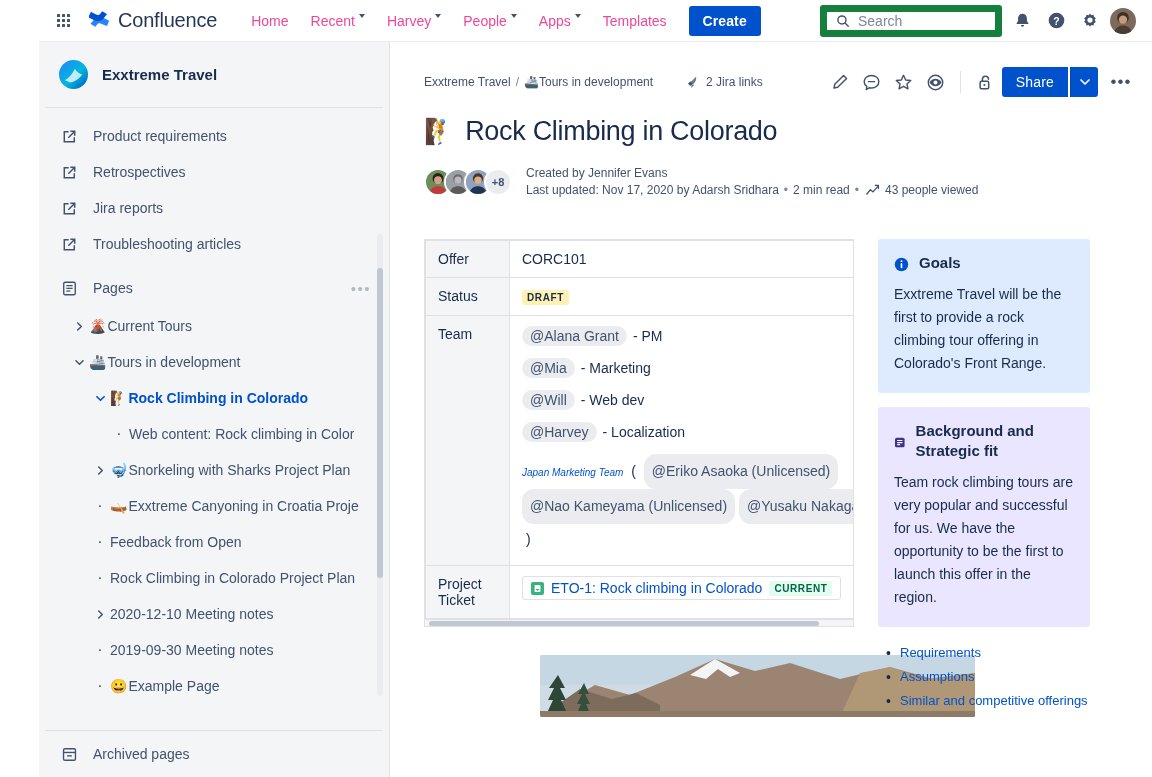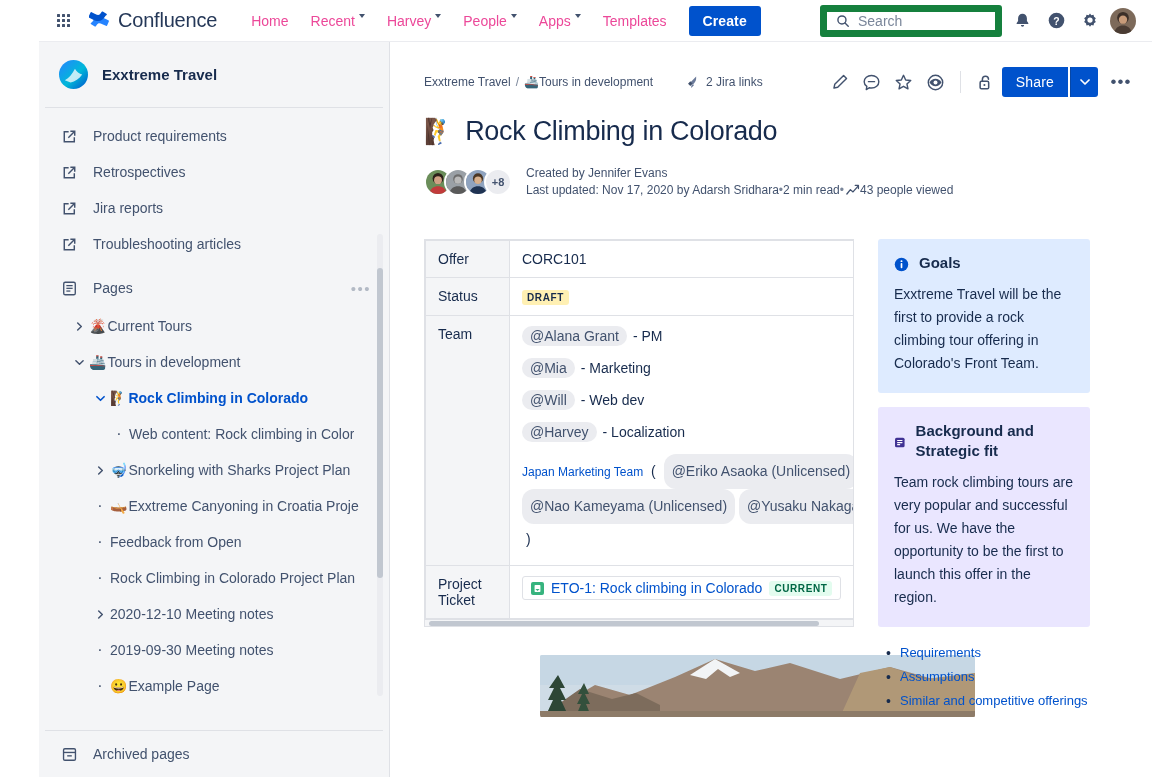--- a/index.html
+++ b/index.html
@@ -111,21 +111,21 @@
   .byline { display: flex; align-items: center; padding: 18px 34px 0 34px; gap: 14px; }
   .avstack { display: flex; align-items: center; }
   .av { width: 28px; height: 28px; border-radius: 50%; border: 2px solid #fff; margin-left: -8px; overflow: hidden; cursor: pointer; }
   .av:first-child { margin-left: 0; }
   .av-more {
     width: 28px; height: 28px; border-radius: 50%; border: 2px solid #fff; margin-left: -8px;
     background: #EBECF0; color: #42526E; font-size: 11px; font-weight: 600;
     display: flex; align-items: center; justify-content: center; cursor: pointer;
   }
   .bmeta { font-size: 12px; color: #42526E; line-height: 17px; }
-  .bmeta .ln2 { display: flex; align-items: center; flex-wrap: wrap; }
+  .bmeta .ln2 { display: flex; align-items: center; gap: 5px; flex-wrap: wrap; }
   .dotsep { color: #7A869A; }
 
   
   .content { display: flex; padding: 40px 34px 0 34px; gap: 24px; position: relative; }
   .content-left { width: 430px; flex: 0 0 430px; position: relative; }
   .tbl-wrap { border: 1px solid #DFE1E6; overflow: hidden; position: relative; }
   table.info { border-collapse: collapse; width: 560px; table-layout: fixed; }
   table.info td { border: 1px solid #DFE1E6; padding: 10px 12px; font-size: 14px; vertical-align: top; color: #172B4D; }
   table.info td.k { background: #F4F5F7; width: 84px; font-weight: 400; }
   table.info td.v { background: #fff; }
@@ -133,21 +133,21 @@
   .hscroll i { position: absolute; left: 4px; top: 1px; height: 5px; width: 390px; background: #C1C7D0; border-radius: 3px; display: block; }
 
   .badge-draft {
     display: inline-block; background: #FFF0B3; color: #172B4D; font-size: 10px;
     font-weight: 700; letter-spacing: .6px; padding: 2px 5px; border-radius: 3px; text-transform: uppercase;
   }
   .mrow { margin-bottom: 12px; display: flex; align-items: center; flex-wrap: wrap; gap: 2px; }
   .mrow:last-child { margin-bottom: 0; }
   .mention { background: #EBECF0; color: #42526E; border-radius: 12px; padding: 2px 8px; font-size: 14px; cursor: pointer; display: inline-block; }
   .mtxt { color: #172B4D; font-size: 14px; padding: 0 4px; }
-  .tlink { color: #0052CC; font-size: 12px; cursor: pointer; }
+  .tlink { color: #0052CC; font-size: 10px; cursor: pointer; font-style: italic; }
   .jira-chip {
     display: inline-flex; align-items: center; gap: 7px; border: 1px solid #DFE1E6;
     border-radius: 3px; padding: 3px 8px; background: #fff; cursor: pointer;
   }
   .jira-chip .jt { color: #0052CC; font-size: 14px; }
   .lozenge-cur {
     background: #E3FCEF; color: #006644; font-size: 10px; font-weight: 700;
     letter-spacing: .6px; padding: 2px 5px; border-radius: 3px; text-transform: uppercase;
   }
 
@@ -624,21 +624,21 @@
           <div class="content-right">
             <div class="panel goals">
               <div class="panel-head">
                 <svg width="15" height="15" viewBox="0 0 16 16" style="margin-top:2px">
                   <circle cx="8" cy="8" r="7.2" fill="#0052CC"></circle>
                   <rect x="7.1" y="6.5" width="1.8" height="5.4" rx=".8" fill="#fff"></rect>
                   <circle cx="8" cy="4.4" r="1.05" fill="#fff"></circle>
                 </svg>
                 <span class="panel-title">Goals</span>
               </div>
-              <div class="panel-body">Exxtreme Travel will be the first to provide a rock climbing tour offering in Colorado's Front Team.</div>
+              <div class="panel-body">Exxtreme Travel will be the first to provide a rock climbing tour offering in Colorado's Front Range.</div>
             </div>
 
             <div class="panel bg">
               <div class="panel-head">
                 <svg width="15" height="15" viewBox="0 0 16 16" style="margin-top:3px">
                   <rect x="1.4" y="1.4" width="13.2" height="13.2" rx="2.2" fill="#403294"></rect>
                   <rect x="4.2" y="4.4" width="7.6" height="1.6" rx=".6" fill="#fff"></rect>
                   <rect x="4.2" y="7.3" width="7.6" height="1.6" rx=".6" fill="#fff"></rect>
                   <rect x="4.2" y="10.2" width="4.4" height="1.6" rx=".6" fill="#fff"></rect>
                 </svg>

